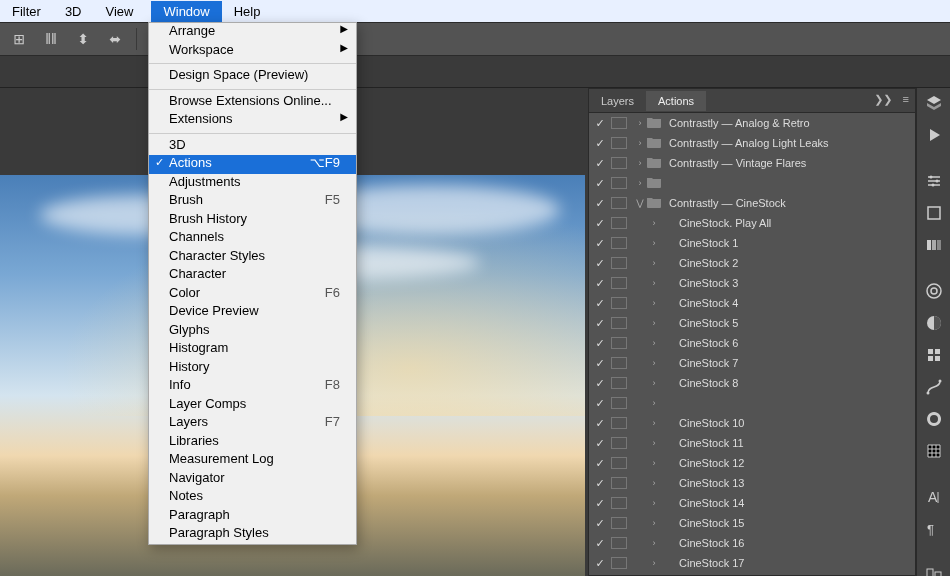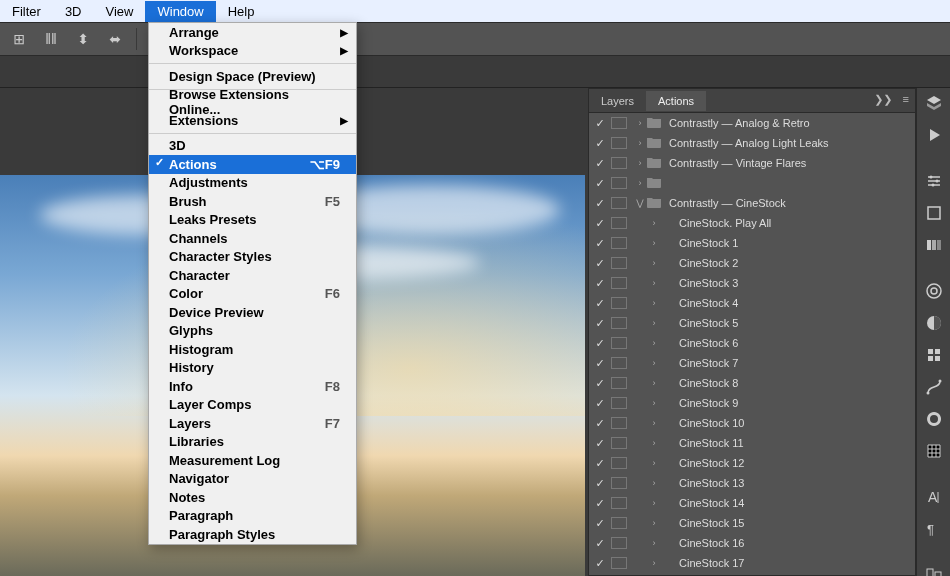--- a/index.html
+++ b/index.html
@@ -1,39 +1,39 @@
 <!DOCTYPE html>
 <html><head>
 <meta charset="utf-8">
 <style>
 * { margin: 0; padding: 0; box-sizing: border-box; font-family: -apple-system, "Helvetica Neue", Arial, sans-serif; }
 body { width: 950px; height: 576px; overflow: hidden; background: #3a3a3a; position: relative; }
 
 
 .menubar { background: #e8f0ff; height: 22px; display: flex; align-items: flex-end; font-size: 13px; color: #000; }
 .menubar .mitem { padding: 3px 12px; cursor: default; }
-.menubar .mitem.active { background: #1a6fd8; color: #fff; }
+.menubar .mitem.active { background: #1a6fd8; color: #fff; margin-left: 6px; }
 
 
 .optbar { background: #535353; height: 34px; border-top: 1px solid #2a2a2a; border-bottom: 1px solid #2a2a2a; display: flex; align-items: center; padding: 0 8px; gap: 10px; }
 .opt-icon { width: 22px; height: 22px; display: inline-flex; align-items: center; justify-content: center; color: #ccc; font-size: 14px; }
 .opt-sep { width: 1px; height: 22px; background: #3a3a3a; }
 .mode-label { color: #ccc; font-size: 11px; padding: 2px 8px; background: #4a4a4a; border: 1px solid #333; border-radius: 2px; }
 
 
 .tabbar { background: #3a3a3a; height: 32px; border-bottom: 1px solid #222; }
 
 
 .canvas { position: absolute; left: 0; top: 175px; width: 585px; height: 401px; background: linear-gradient(to bottom, #4a7fb8 0%, #7aa8d4 25%, #d4e4ef 55%, #f0d8b0 70%, #c0a878 80%, #6a6a5a 100%); overflow: hidden; }
 .canvas::before { content: ""; position: absolute; top: 0; left: 0; right: 0; height: 60%; background: radial-gradient(ellipse at 70% 80%, rgba(255,220,150,0.6), transparent 60%); }
 .cloud { position: absolute; background: rgba(255,255,255,0.6); border-radius: 50%; filter: blur(8px); }
 
 
 .dropdown { position: absolute; left: 148px; top: 22px; width: 209px; background: #f0f0f0; border: 1px solid #aaa; box-shadow: 2px 4px 12px rgba(0,0,0,0.3); font-size: 13px; color: #000; z-index: 100; }
-.drow { display: flex; align-items: center; height: 18.5px; padding: 0 22px 0 20px; position: relative; font-weight: bold; }
+.drow { display: flex; height: 18.5px; padding: 0 22px 0 20px; position: relative; }
 .drow.sel { background: #1a6fd8; color: #fff; }
 .drow .check { position: absolute; left: 6px; top: 1px; font-size: 11px; }
 .drow .arr { position: absolute; right: 8px; font-size: 10px; }
 .drow .sc { position: absolute; right: 16px; font-size: 13px; color: #555; }
 .drow.sel .sc { color: #fff; }
 .dsep { height: 1px; background: #ccc; margin: 3px 0; }
 
 
 .panel-wrap { position: absolute; right: 34px; top: 88px; width: 328px; bottom: 0; background: #535353; border: 1px solid #2a2a2a; }
 .panel-tabs { height: 24px; background: #424242; display: flex; align-items: center; border-bottom: 1px solid #2a2a2a; }
@@ -117,21 +117,21 @@
       <span class="sc">⌥F9</span>
     </div>
     <div class="drow">
       <span>Adjustments</span>
     </div>
     <div class="drow">
       <span>Brush</span>
       <span class="sc">F5</span>
     </div>
     <div class="drow">
-      <span>Leaks Presets</span>
+      <span>Brush History</span>
     </div>
     <div class="drow">
       <span>Channels</span>
     </div>
     <div class="drow">
       <span>Character Styles</span>
     </div>
     <div class="drow">
       <span>Character</span>
     </div>
@@ -297,21 +297,20 @@
       <div class="arow child">
         <span class="cb1">✓</span>
         <span class="cb2"></span>
         <span class="tw">›</span>
         <span class="label">CineStock 8</span>
       </div>
       <div class="arow child">
         <span class="cb1">✓</span>
         <span class="cb2"></span>
         <span class="tw">›</span>
-        <span class="label">CineStock 9</span>
       </div>
       <div class="arow child">
         <span class="cb1">✓</span>
         <span class="cb2"></span>
         <span class="tw">›</span>
         <span class="label">CineStock 10</span>
       </div>
       <div class="arow child">
         <span class="cb1">✓</span>
         <span class="cb2"></span>

